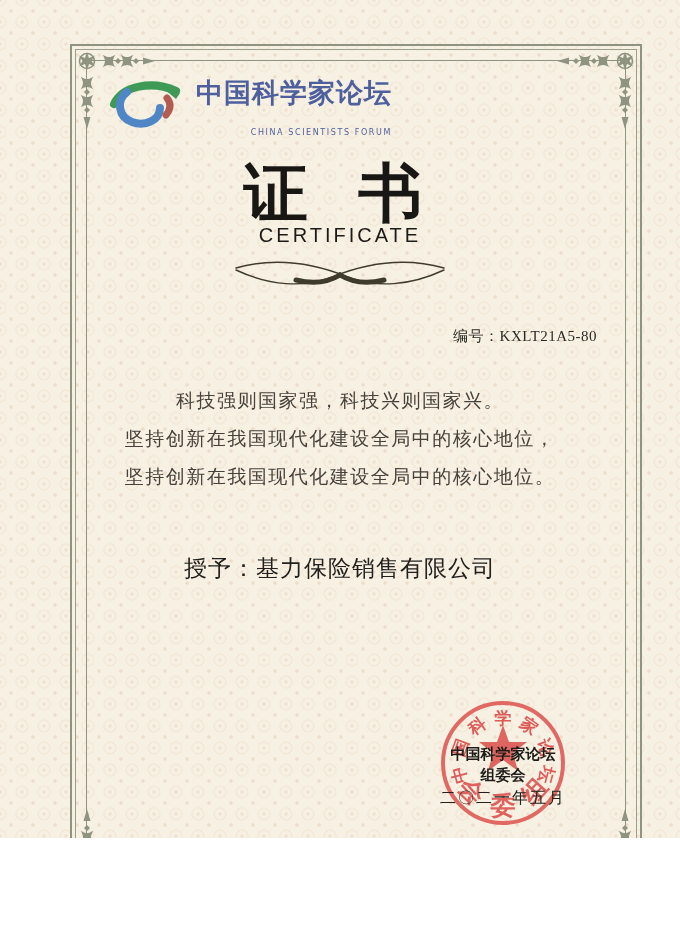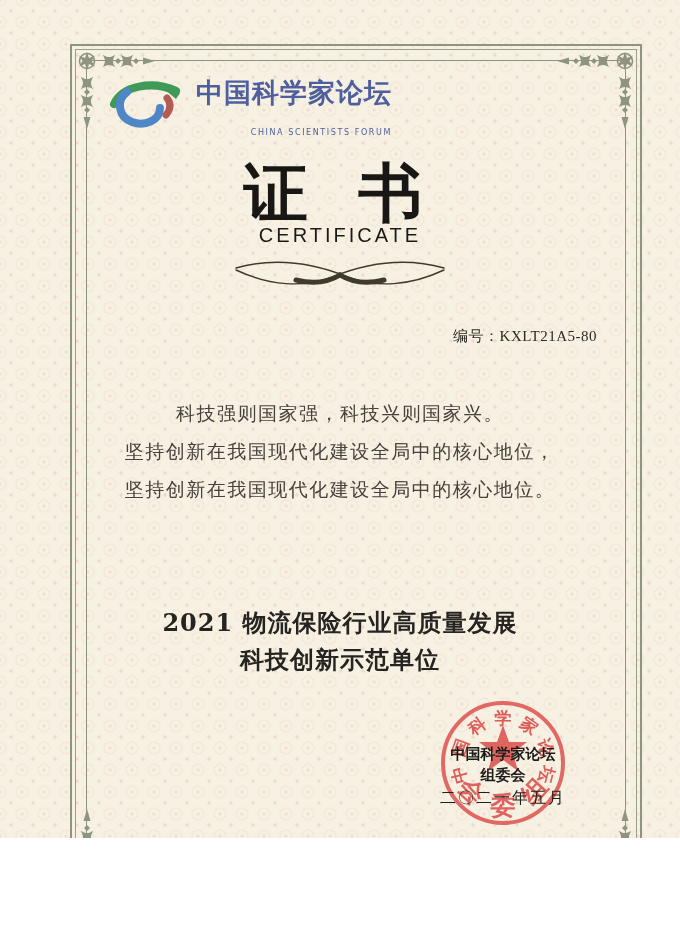--- a/index.html
+++ b/index.html
@@ -32,21 +32,21 @@
   
   .title-cn{position:absolute;left:0;width:100%;top:150px;text-align:center;
     font-size:64px;font-weight:700;color:#191714;letter-spacing:14px;}
   .title-en{position:absolute;left:0;width:100%;top:224px;text-align:center;
     font-family:"Liberation Sans",sans-serif;font-size:20px;color:#1c1a17;letter-spacing:3px;}
   .flourish{position:absolute;left:50%;top:256px;transform:translateX(-50%);}
   
   .serial{position:absolute;top:327px;right:83px;font-family:"Liberation Serif",serif;
     font-size:15px;color:#2b2923;letter-spacing:.5px;}
   
-  .body-text{position:absolute;left:0;width:100%;top:394px;text-align:center;
+  .body-text{position:absolute;left:0;width:100%;top:381px;text-align:center;
     color:#46413a;font-size:19px;letter-spacing:1.5px;}
   .body-line{height:38px;line-height:38px;}
   
   .recipient{position:absolute;left:0;width:100%;top:553px;text-align:center;
     font-family:"DejaVu Serif",serif;font-size:23px;color:#22201c;letter-spacing:1px;}
   .honor{position:absolute;left:0;width:100%;top:604px;text-align:center;
     font-family:"DejaVu Serif",serif;font-size:24px;font-weight:700;color:#262420;letter-spacing:1px;}
   .honor-line{height:37px;line-height:37px;}
   
   .stamp{position:absolute;left:441px;top:701px;width:124px;height:124px;}
@@ -131,25 +131,22 @@
   </svg>
 
   <div class="serial"><span>编号：</span><span>KXLT21A5-80</span></div>
 
   <div class="body-text">
     <div class="body-line">科技强则国家强，科技兴则国家兴。</div>
     <div class="body-line">坚持创新在我国现代化建设全局中的核心地位，</div>
     <div class="body-line">坚持创新在我国现代化建设全局中的核心地位。</div>
   </div>
 
+  <div class="recipient"><span>授予：</span><span>基力保险销售有限公司</span></div>
 
-  <div class="honor">
-    <div class="honor-line">2021 物流保险行业高质量发展</div>
-    <div class="honor-line">科技创新示范单位</div>
-  </div>
 
   <div class="stamp">
     <div class="stamp-ring"></div>
     <svg class="stamp-star" viewBox="0 0 52 52">
       <polygon points="26,2 32,19 50,19 36,30 41,48 26,37 11,48 16,30 2,19 20,19" fill="#dc524e"></polygon>
     </svg>
     <div id="arc-top">
         <span class="arc-ch" style="transform: translate(-50%, -50%) rotate(-105deg) translateY(-45px);">中</span>
         <span class="arc-ch" style="transform: translate(-50%, -50%) rotate(-70deg) translateY(-45px);">国</span>
         <span class="arc-ch" style="transform: translate(-50%, -50%) rotate(-35deg) translateY(-45px);">科</span>

